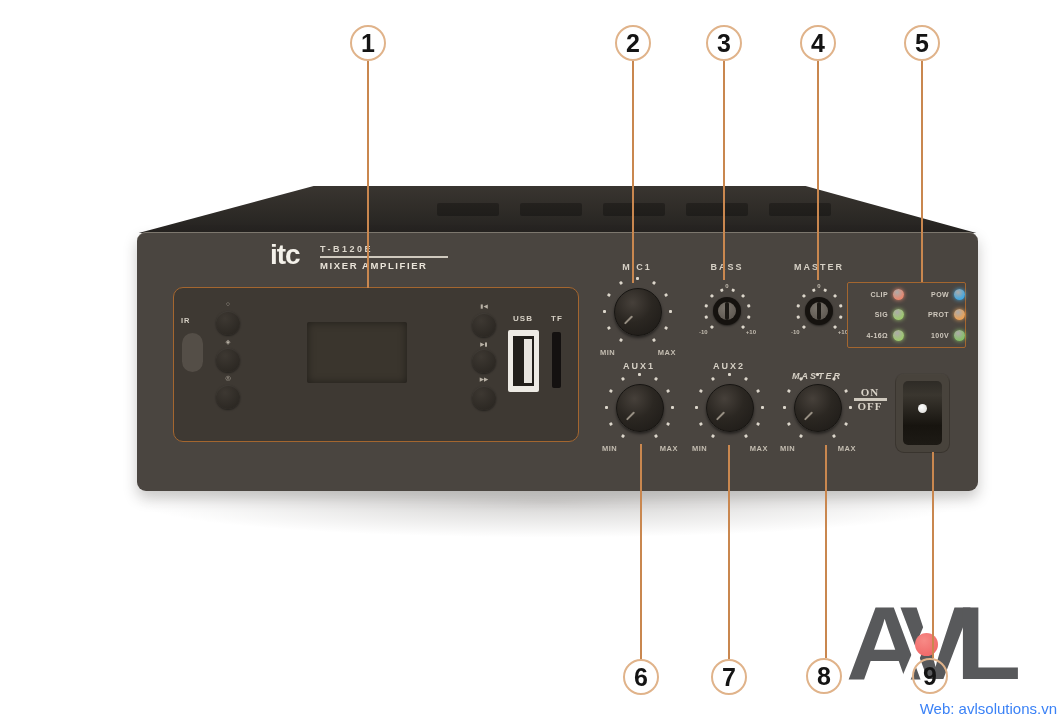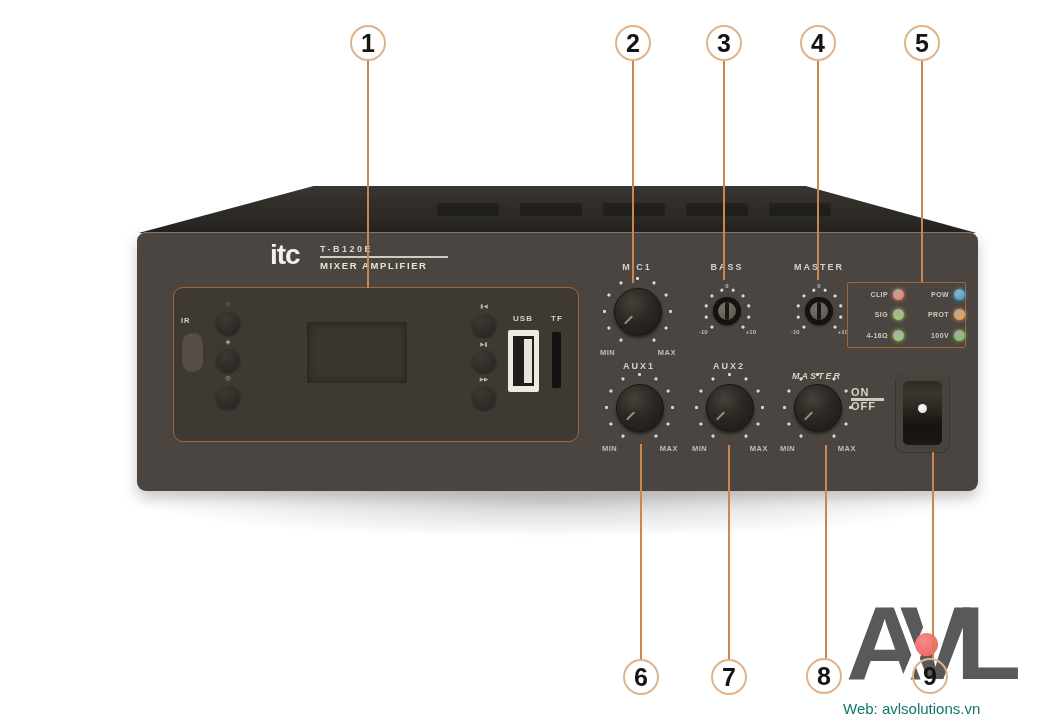--- a/index.html
+++ b/index.html
@@ -68,21 +68,21 @@
   .eqmax{position:absolute;right:-12px;top:35px;font-size:6px;color:#c4bdb1;font-weight:bold;}
 
   
   .led-box{left:847px;top:282px;width:119px;height:66px;border:1.5px solid #a4662f;border-radius:2px;
     display:flex;flex-direction:column;justify-content:space-around;padding:1px 0;box-sizing:border-box;}
   .led-row{display:grid;grid-template-columns:37px 12px 39px 12px;gap:5px;align-items:center;margin-left:3px;}
   .led-label{font-size:7px;font-weight:bold;letter-spacing:.4px;color:#cfc8bd;text-align:right;white-space:nowrap;}
   .led{width:11px;height:11px;border-radius:50%;}
 
   
-  .pow-lbls{left:851px;top:387px;width:38px;display:flex;flex-direction:column;gap:0;}
+  .pow-lbls{left:851px;top:387px;width:38px;display:flex;flex-direction:column;align-items:center;gap:0;font-family:Liberation Serif, serif;}
   .pow-txt{font-size:11px;font-weight:bold;letter-spacing:1px;color:#d8d2c7;line-height:11px;}
   .pow-line{width:33px;height:1.5px;background:#cfc9be;}
   .switch-bezel{left:895px;top:373px;width:55px;height:80px;border-radius:9px;background:#48433c;
     box-shadow:inset 0 1px 1px rgba(255,255,255,.08), inset 0 0 0 1px #39342e;}
   .switch-rocker{position:absolute;left:8px;top:8px;width:39px;height:64px;border-radius:5px;
     background:linear-gradient(180deg,#2e2b26 0%,#3a362f 22%,#17140f 70%,#1d1a15 100%);}
   .switch-dot{position:absolute;left:50%;top:23px;width:9px;height:9px;margin-left:-4.5px;border-radius:50%;
     background:radial-gradient(circle at 40% 35%,#ffffff,#d8d8d4);}
 
   
@@ -90,21 +90,21 @@
   .cnum{width:36px;height:36px;border-radius:50%;border:2px solid #e0b38a;background:transparent;
     display:flex;align-items:center;justify-content:center;
     font-size:25px;font-weight:800;color:#141414;box-sizing:border-box;}
 
   
   .avl-text{left:846px;top:585px;font-size:103px;font-weight:900;color:#58595b;
     letter-spacing:-15px;line-height:118px;transform:scaleX(1.04);transform-origin:left top;}
   .avl-slash{left:913px;top:595px;width:9px;height:114px;background:#ffffff;transform:rotate(23deg);}
   .avl-dot{left:915px;top:633px;width:23px;height:23px;border-radius:50%;
     background:radial-gradient(circle at 40% 32%,#f78a86,#ef5f60);}
-  .avl-web{left:843px;top:700px;width:214px;text-align:left;font-size:15px;color:#0f766e;}
+  .avl-web{left:843px;top:700px;width:214px;text-align:right;font-size:15px;color:#3b82f6;}
 </style>
 </head>
 <body>
 
 <div class="stage">
 
   <div class="abs avl-text">AVL</div>
   <div class="abs avl-slash"></div>
   <div class="abs avl-dot"></div>
   <div class="abs avl-web">Web: avlsolutions.vn</div>

